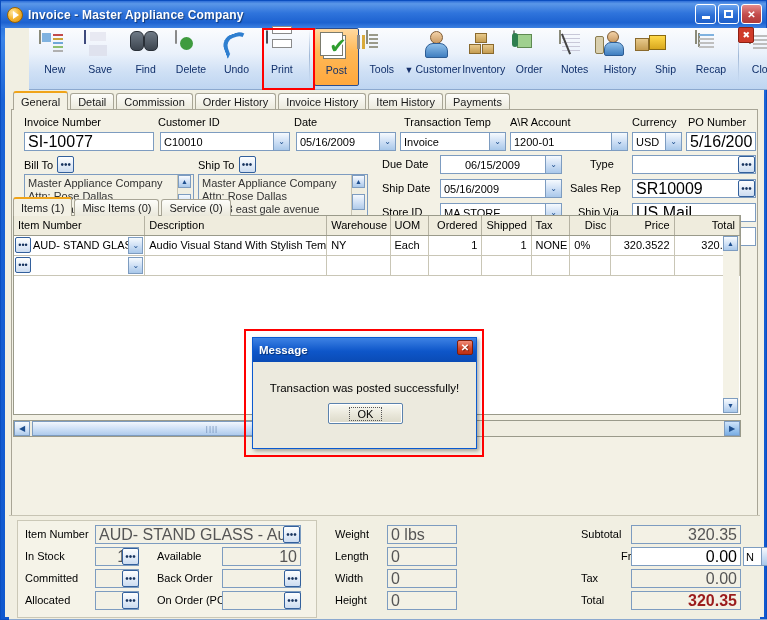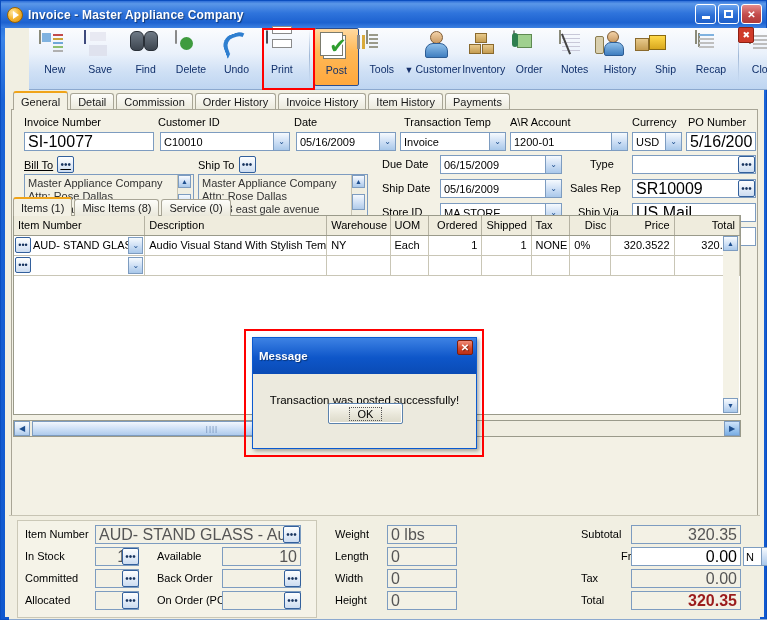--- a/index.html
+++ b/index.html
@@ -257,21 +257,21 @@
   #msg-outline {
     position:absolute; left:243px; top:328px; width:240px; height:128px;
     border:2px solid #f00; z-index:50;
   }
   #msg-dialog {
     position:absolute; left:251px; top:336px; width:225px; height:112px;
     background:#eceade; border:1px solid #0a5ad0; z-index:51;
     box-shadow:2px 2px 4px rgba(0,0,0,.35);
   }
   #msg-title {
-    height:36px; background:linear-gradient(to bottom,#3d82e4,#0e56c9 55%,#0a4bb5);
+    height:24px; background:linear-gradient(to bottom,#3d82e4,#0e56c9 55%,#0a4bb5);
     display:flex; align-items:center; color:#fff; font-weight:bold; font-size:11.5px;
     padding-left:6px; text-shadow:1px 1px 1px rgba(0,0,0,.4);
   }
   #msg-close {
     position:absolute; right:3px; top:2px; width:16px; height:15px;
     background:linear-gradient(to bottom,#ef8c79,#d24326 60%,#bb3015);
     border:1px solid #7e1d0c; border-radius:2px; color:#fff; font-size:10px; font-weight:bold;
     display:flex; align-items:center; justify-content:center; cursor:pointer;
   }
   #msg-text { text-align:center; margin-top:20px; font-size:11.5px; color:#000; }
@@ -419,21 +419,21 @@
         <div class="combo" style="left:498px;top:22px;width:118px;">
           <div class="val">1200-01</div>
           <div class="arrow">⌄</div>
         </div>
         <div class="combo" style="left:620px;top:22px;width:50px;">
           <div class="val">USD</div>
           <div class="arrow">⌄</div>
         </div>
         <input class="inp" style="left: 674px; top: 22px; width: 70px;" value="5/16/2009">
 
-        <div style="position:absolute;left:12px;top:46px;display:flex;align-items:center;gap:4px;text-decoration:underline;">
+        <div style="position:absolute;left:12px;top:46px;display:flex;align-items:center;gap:4px;">
           <span class="fld-label" style="position:static;">Bill To</span>
           <span class="ellip-btn">•••</span>
         </div>
         <div class="memo" style="left:12px;top:64px;width:170px;height:56px;white-space:pre-line;padding-right:18px;">Master Appliance Company
 Attn: Rose Dallas
 12658 east gale avenue
 Rowland Heights, CA 91748</div>
         <div class="memo-sb" style="left:165px;top:65px;height:54px;width:14px;">
           <div class="sb-arr">▲</div>
           <div class="sb-thumb"></div>
@@ -448,21 +448,21 @@
 Attn: Rose Dallas
 12658 east gale avenue
 Rowland Heights, CA 91748</div>
         <div class="memo-sb" style="left:339px;top:65px;height:54px;width:14px;">
           <div class="sb-arr">▲</div>
           <div class="sb-thumb"></div>
           <div class="sb-arr">▼</div>
         </div>
 
         <div class="fld-label" style="left:370px;top:48px;">Due Date</div>
-        <div class="combo" style="left:428px;top:45px;width:122px;">
+        <div class="combo" style="left:428px;top:45px;width:122px;padding-left:21px;">
           <div class="val">06/15/2009</div>
           <div class="arrow">⌄</div>
         </div>
         <div class="fld-label" style="left:370px;top:72px;">Ship Date</div>
         <div class="combo" style="left:428px;top:69px;width:122px;">
           <div class="val">05/16/2009</div>
           <div class="arrow">⌄</div>
         </div>
         <div class="fld-label" style="left:370px;top:96px;">Store ID</div>
         <div class="combo" style="left:428px;top:93px;width:122px;">
@@ -483,21 +483,21 @@
         <div class="fld-label" style="left:566px;top:96px;">Ship Via</div>
         <input class="inp" style="left: 620px; top: 93px; width: 124px;" value="US Mail">
 
         <div class="fld-label" style="left:578px;top:120px;">Terms</div>
         <input class="inp" style="left: 620px; top: 117px; width: 124px;" value="5% 5 Net 30">
 
       </div>
 
       <div id="items-tabs">
         <div class="tab active">Items (1)</div>
-        <div class="tab">Misc Items (8)</div>
+        <div class="tab">Misc Items (0)</div>
         <div class="tab">Service (0)</div>
       </div>
 
       <div id="grid-wrap" style="height:200px;">
         <table class="grid">
           <colgroup>
             <col style="width:128px">
               <col style="width:178px">
               <col style="width:62px">
             <col style="width:38px">

